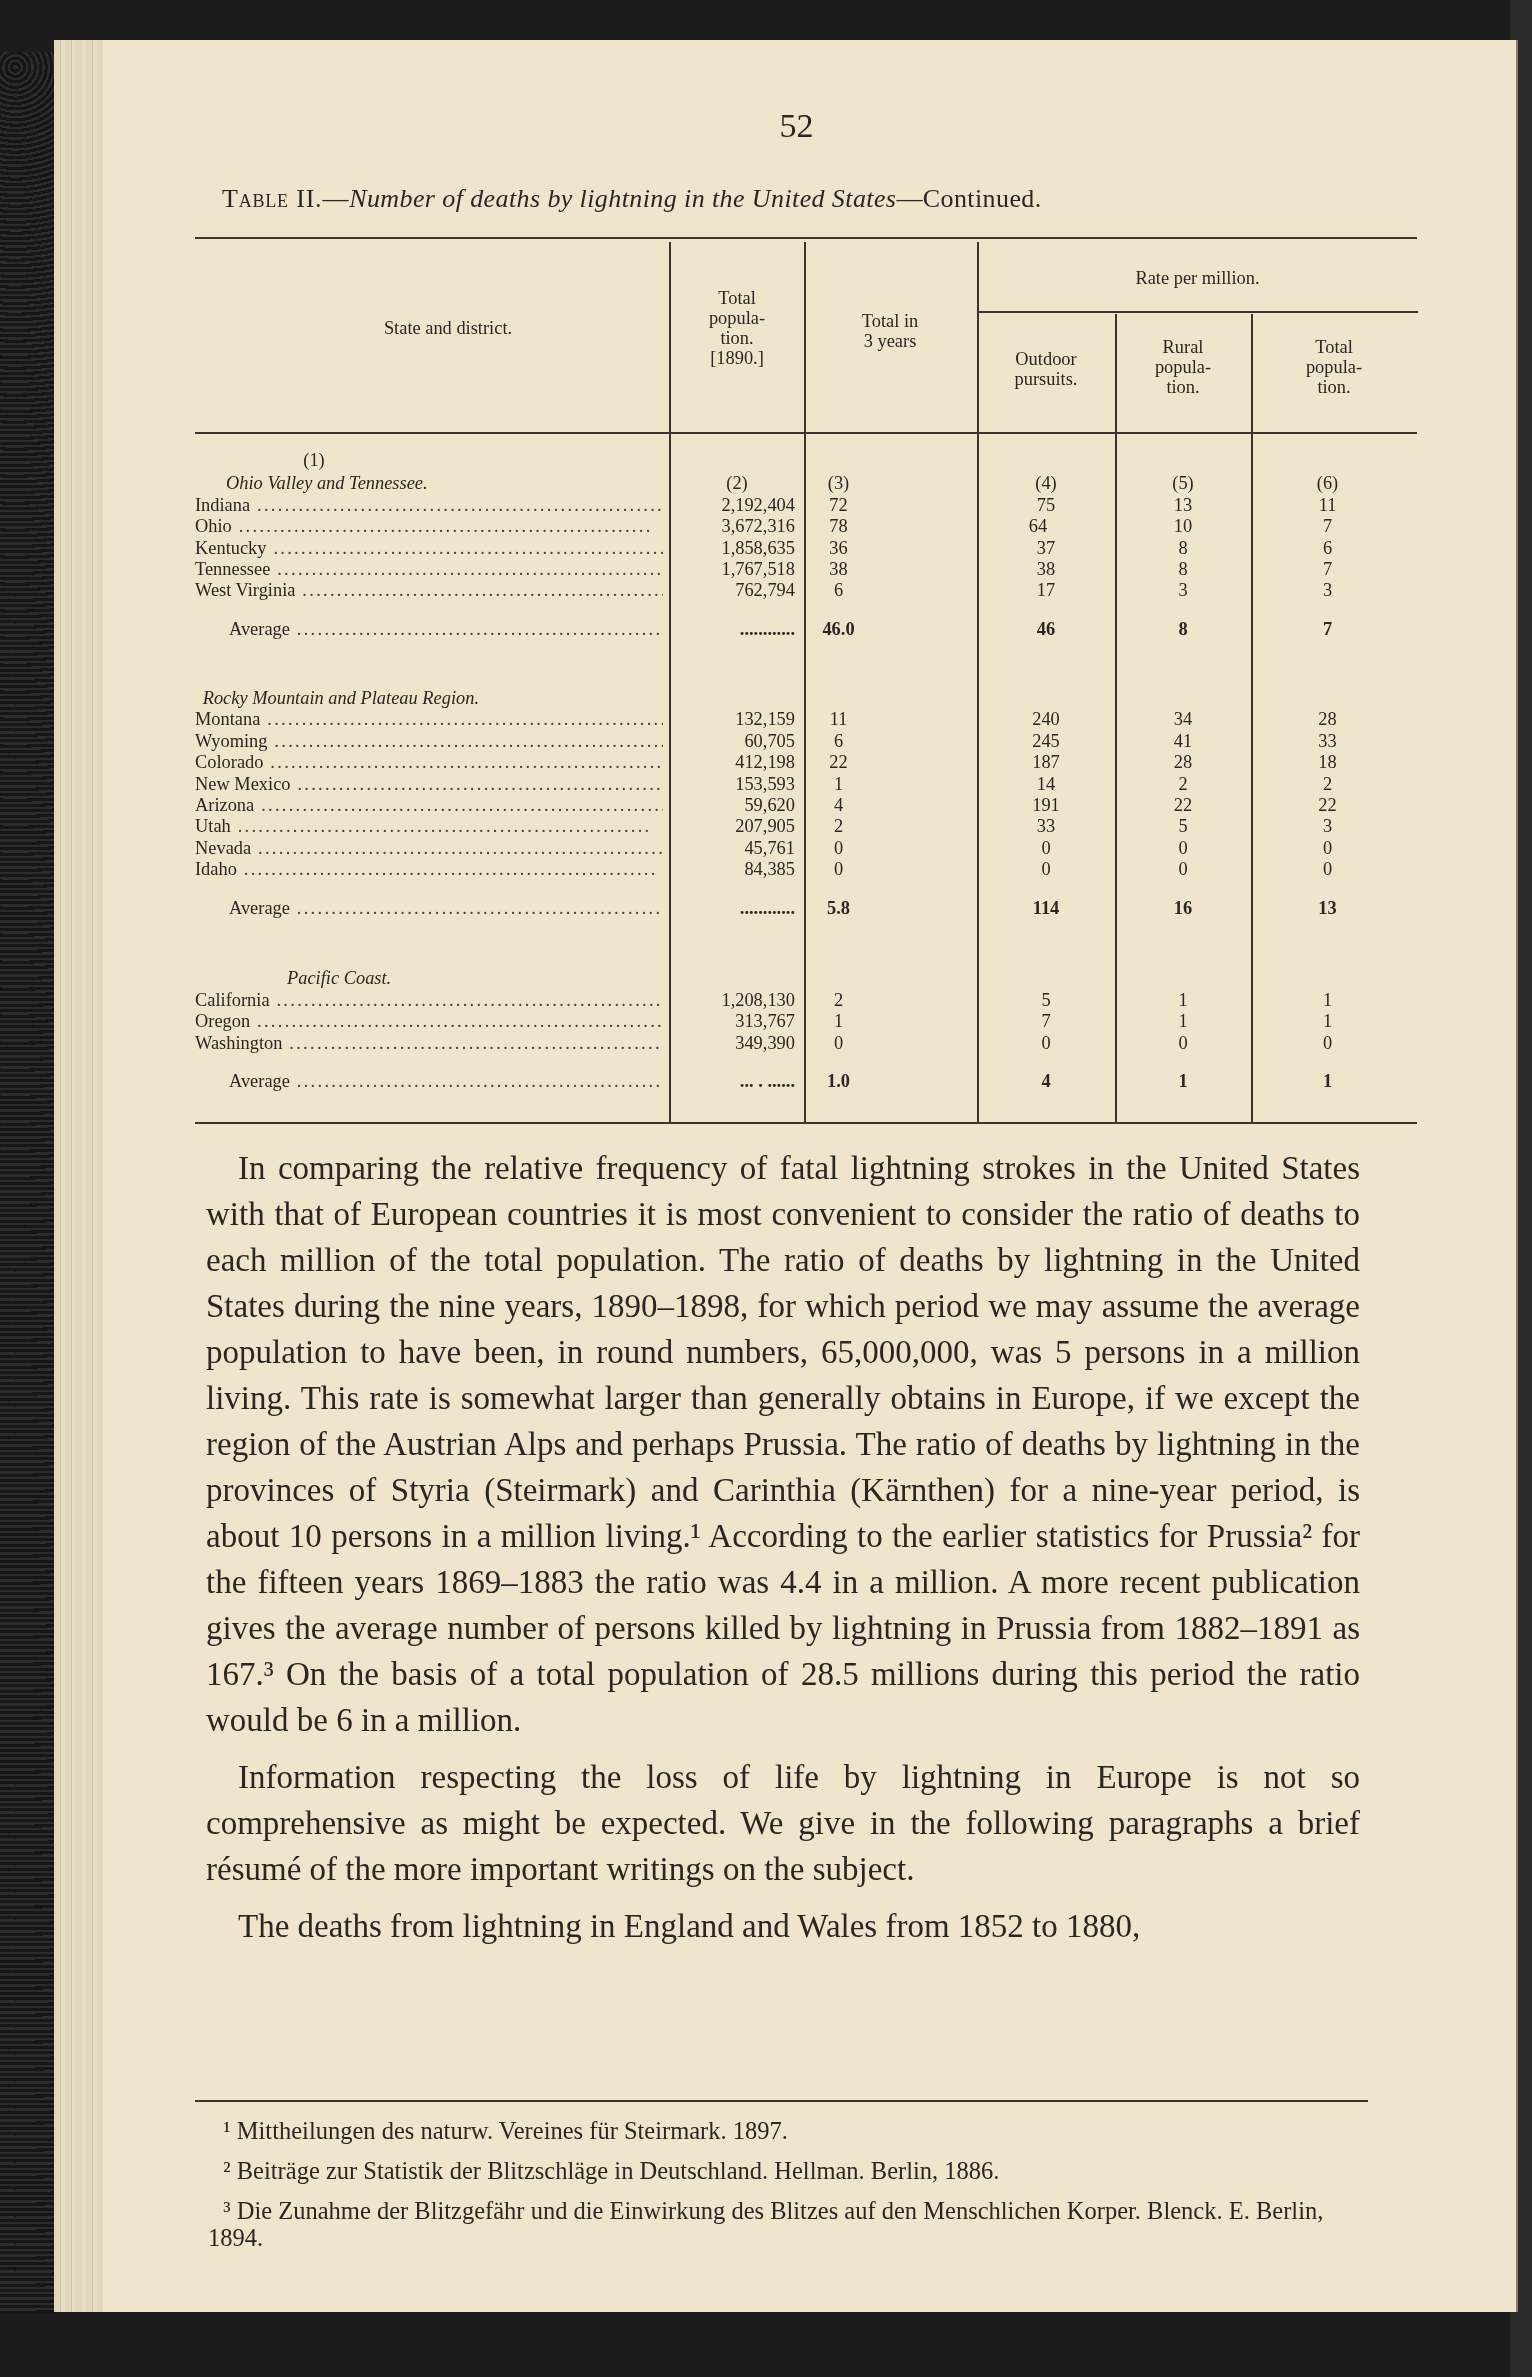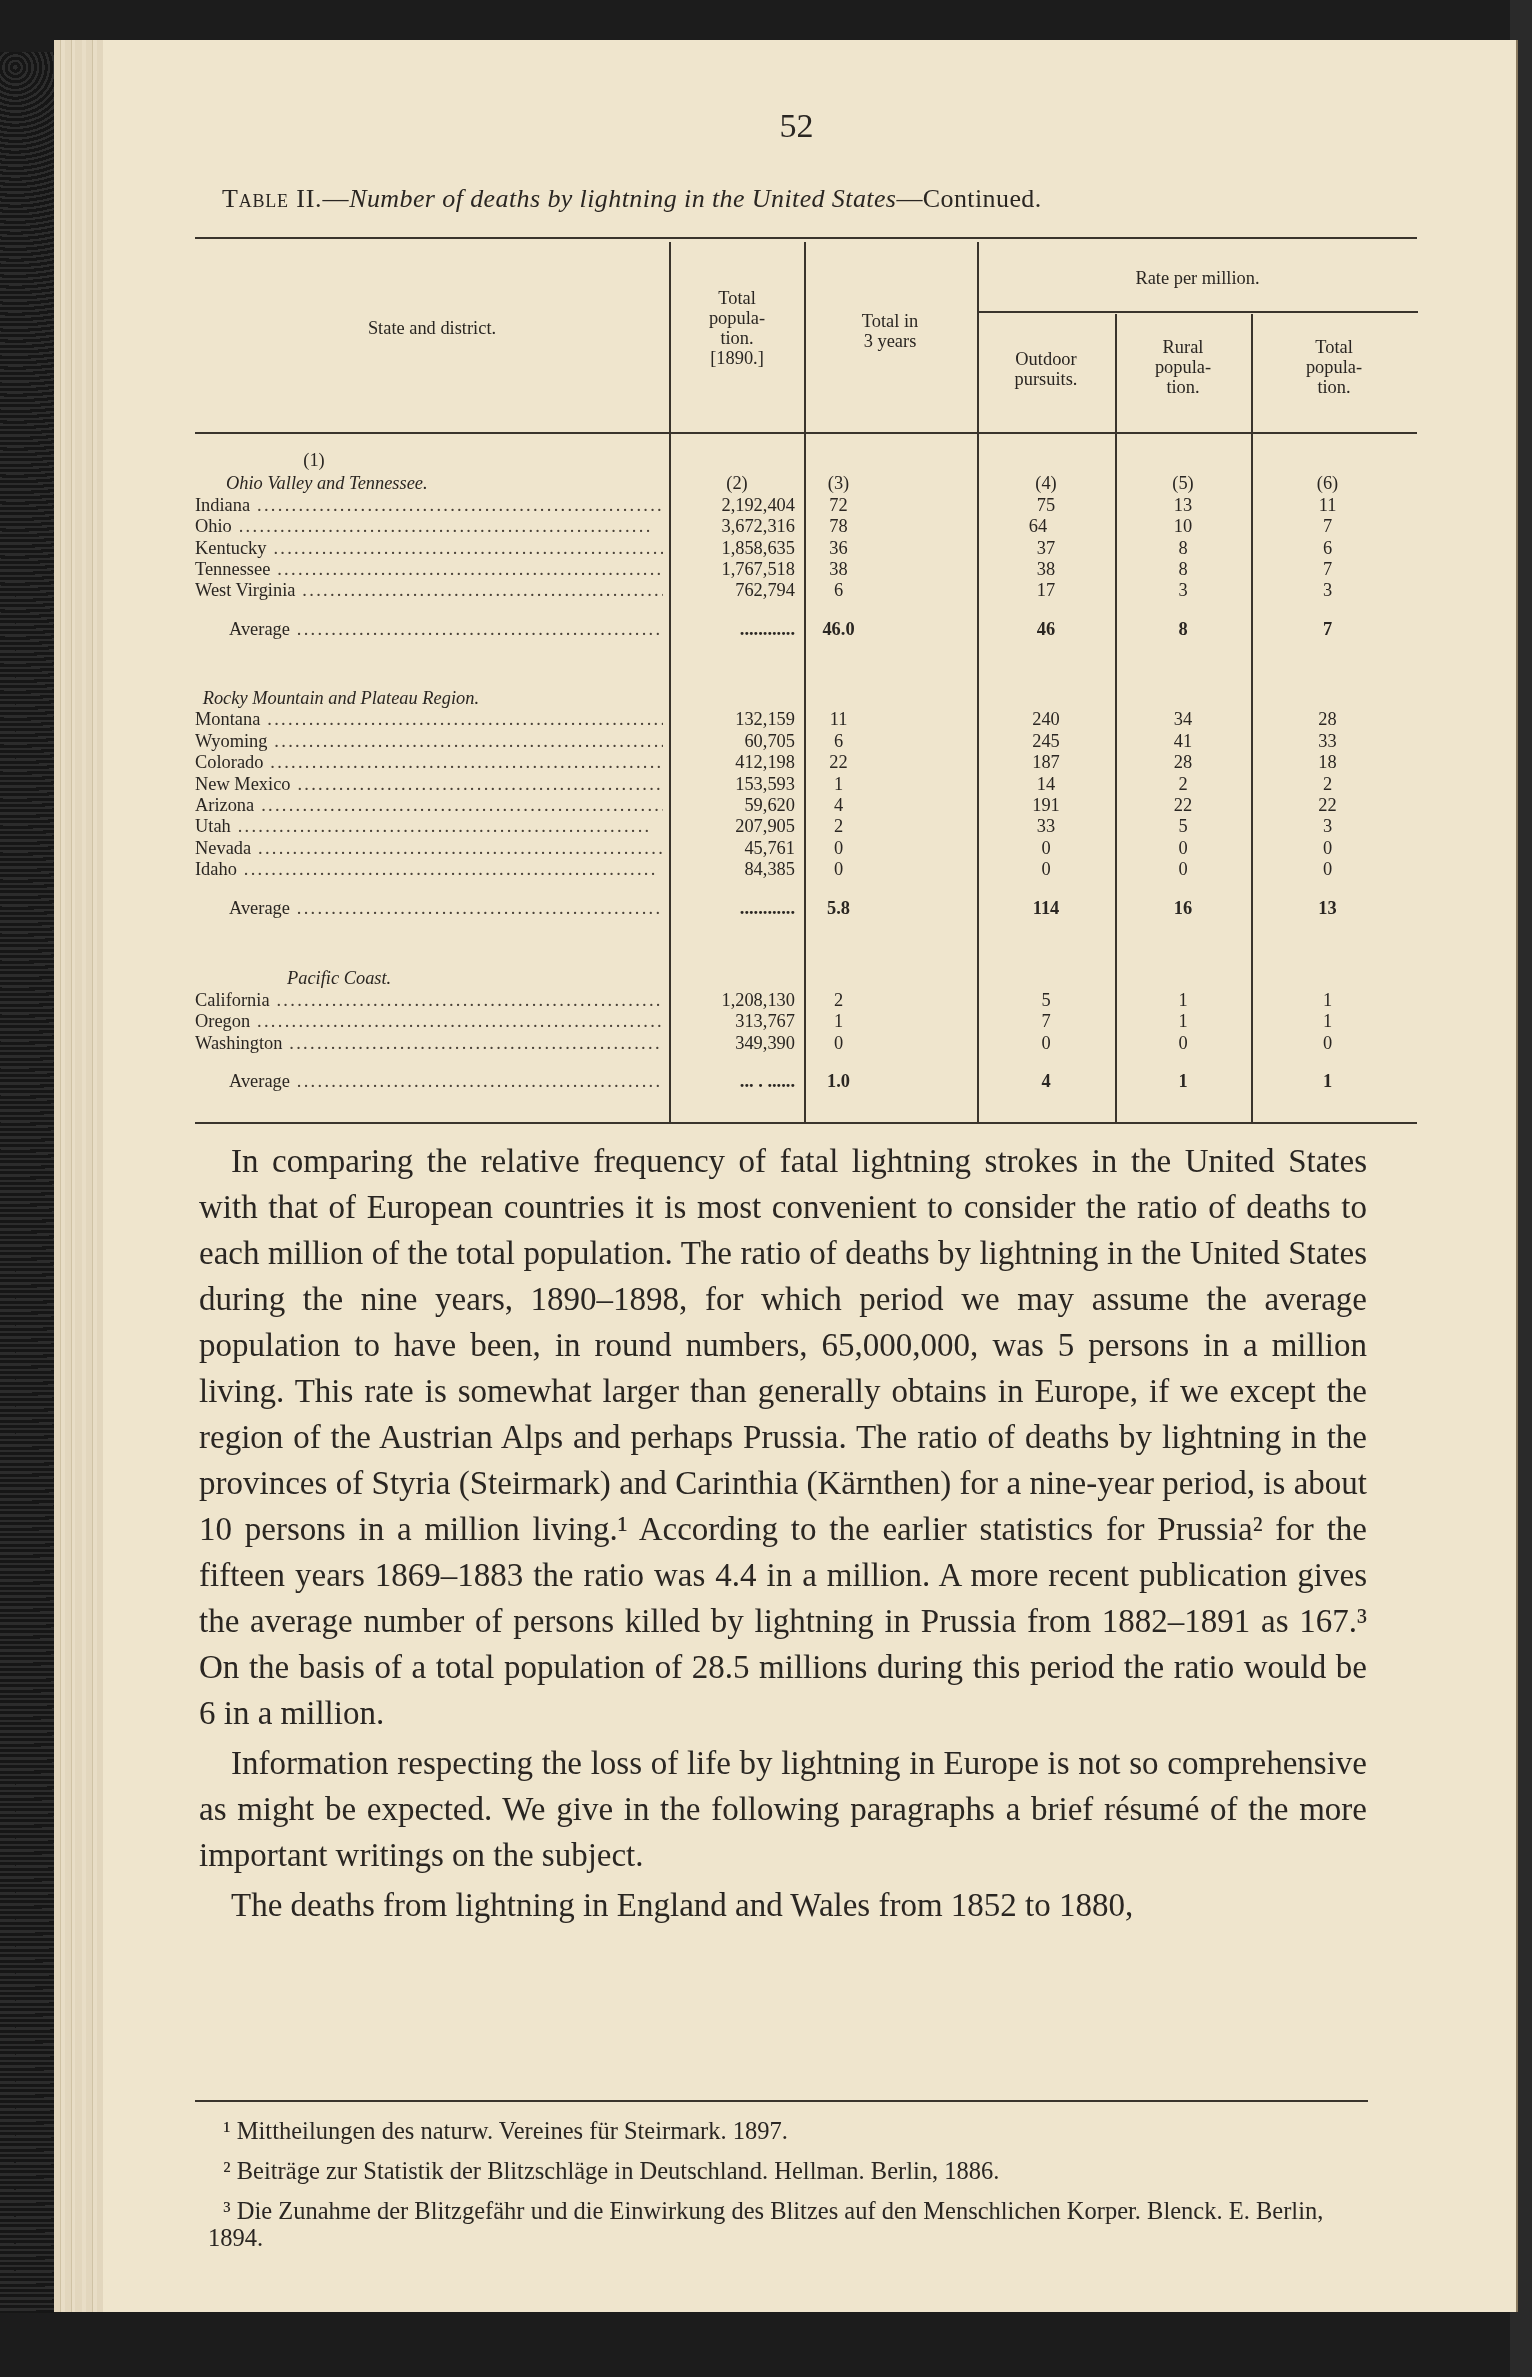--- a/index.html
+++ b/index.html
@@ -48,21 +48,21 @@
   .ctr { text-align: center; }
   .label { overflow: hidden; }
   .label span.dots { color: #4a4238; letter-spacing: 2.3px; }
   .region { font-style: italic; }
   .avg { font-weight: bold; }
 
   .body-text {
     position: absolute; left: 195px; top: 1134px; width: 1176px;
     font-size: 33px; line-height: 46px; text-align: justify;
   }
-  .body-text p { margin: 4px; text-indent: 32px; }
+  .body-text p { margin: 11px; text-indent: 32px; }
   .footnote-rule { position: absolute; left: 195px; top: 2100px; width: 1173px; height: 2.3px; background: #3a342c; }
   .footnotes {
     position: absolute; left: 195px; top: 2104px; width: 1176px;
     font-size: 24.5px; line-height: 27px;
   }
   .footnotes p { margin: 13px; text-indent: 15.3px; }
 </style>
 </head>
 <body>
 
@@ -83,21 +83,21 @@
   <div class="hline" style="left:0;top:3.1px;width:1222px;height:2.3px;"></div>
   <div class="hline" style="left:782px;top:77px;width:441px;height:1.5px;"></div>
   <div class="hline" style="left:0;top:198px;width:1222px;height:1.5px;"></div>
   <div class="hline" style="left:0;top:888px;width:1222px;height:1.5px;"></div>
   <div class="vline" style="left:474px;top:7.7px;height:880px;"></div>
   <div class="vline" style="left:609px;top:7.7px;height:880px;"></div>
   <div class="vline" style="left:782px;top:7.7px;height:880px;"></div>
   <div class="vline" style="left:920px;top:80px;height:808px;"></div>
   <div class="vline" style="left:1056px;top:80px;height:808px;"></div>
 
-  <div class="hdr" style="left:0;top:84px;width:474px;">State and district.</div>
+  <div class="hdr" style="left:16px;top:84px;width:474px;">State and district.</div>
   <div class="hdr" style="left:474px;top:54px;width:136px;">
     <div>Total</div>
     <div>popula-</div>
     <div>tion.</div>
     <div>[1890.]</div>
   </div>
   <div class="hdr" style="left:609px;top:77px;width:172px;">
     <div>Total in</div>
     <div>3 years</div>
   </div>

